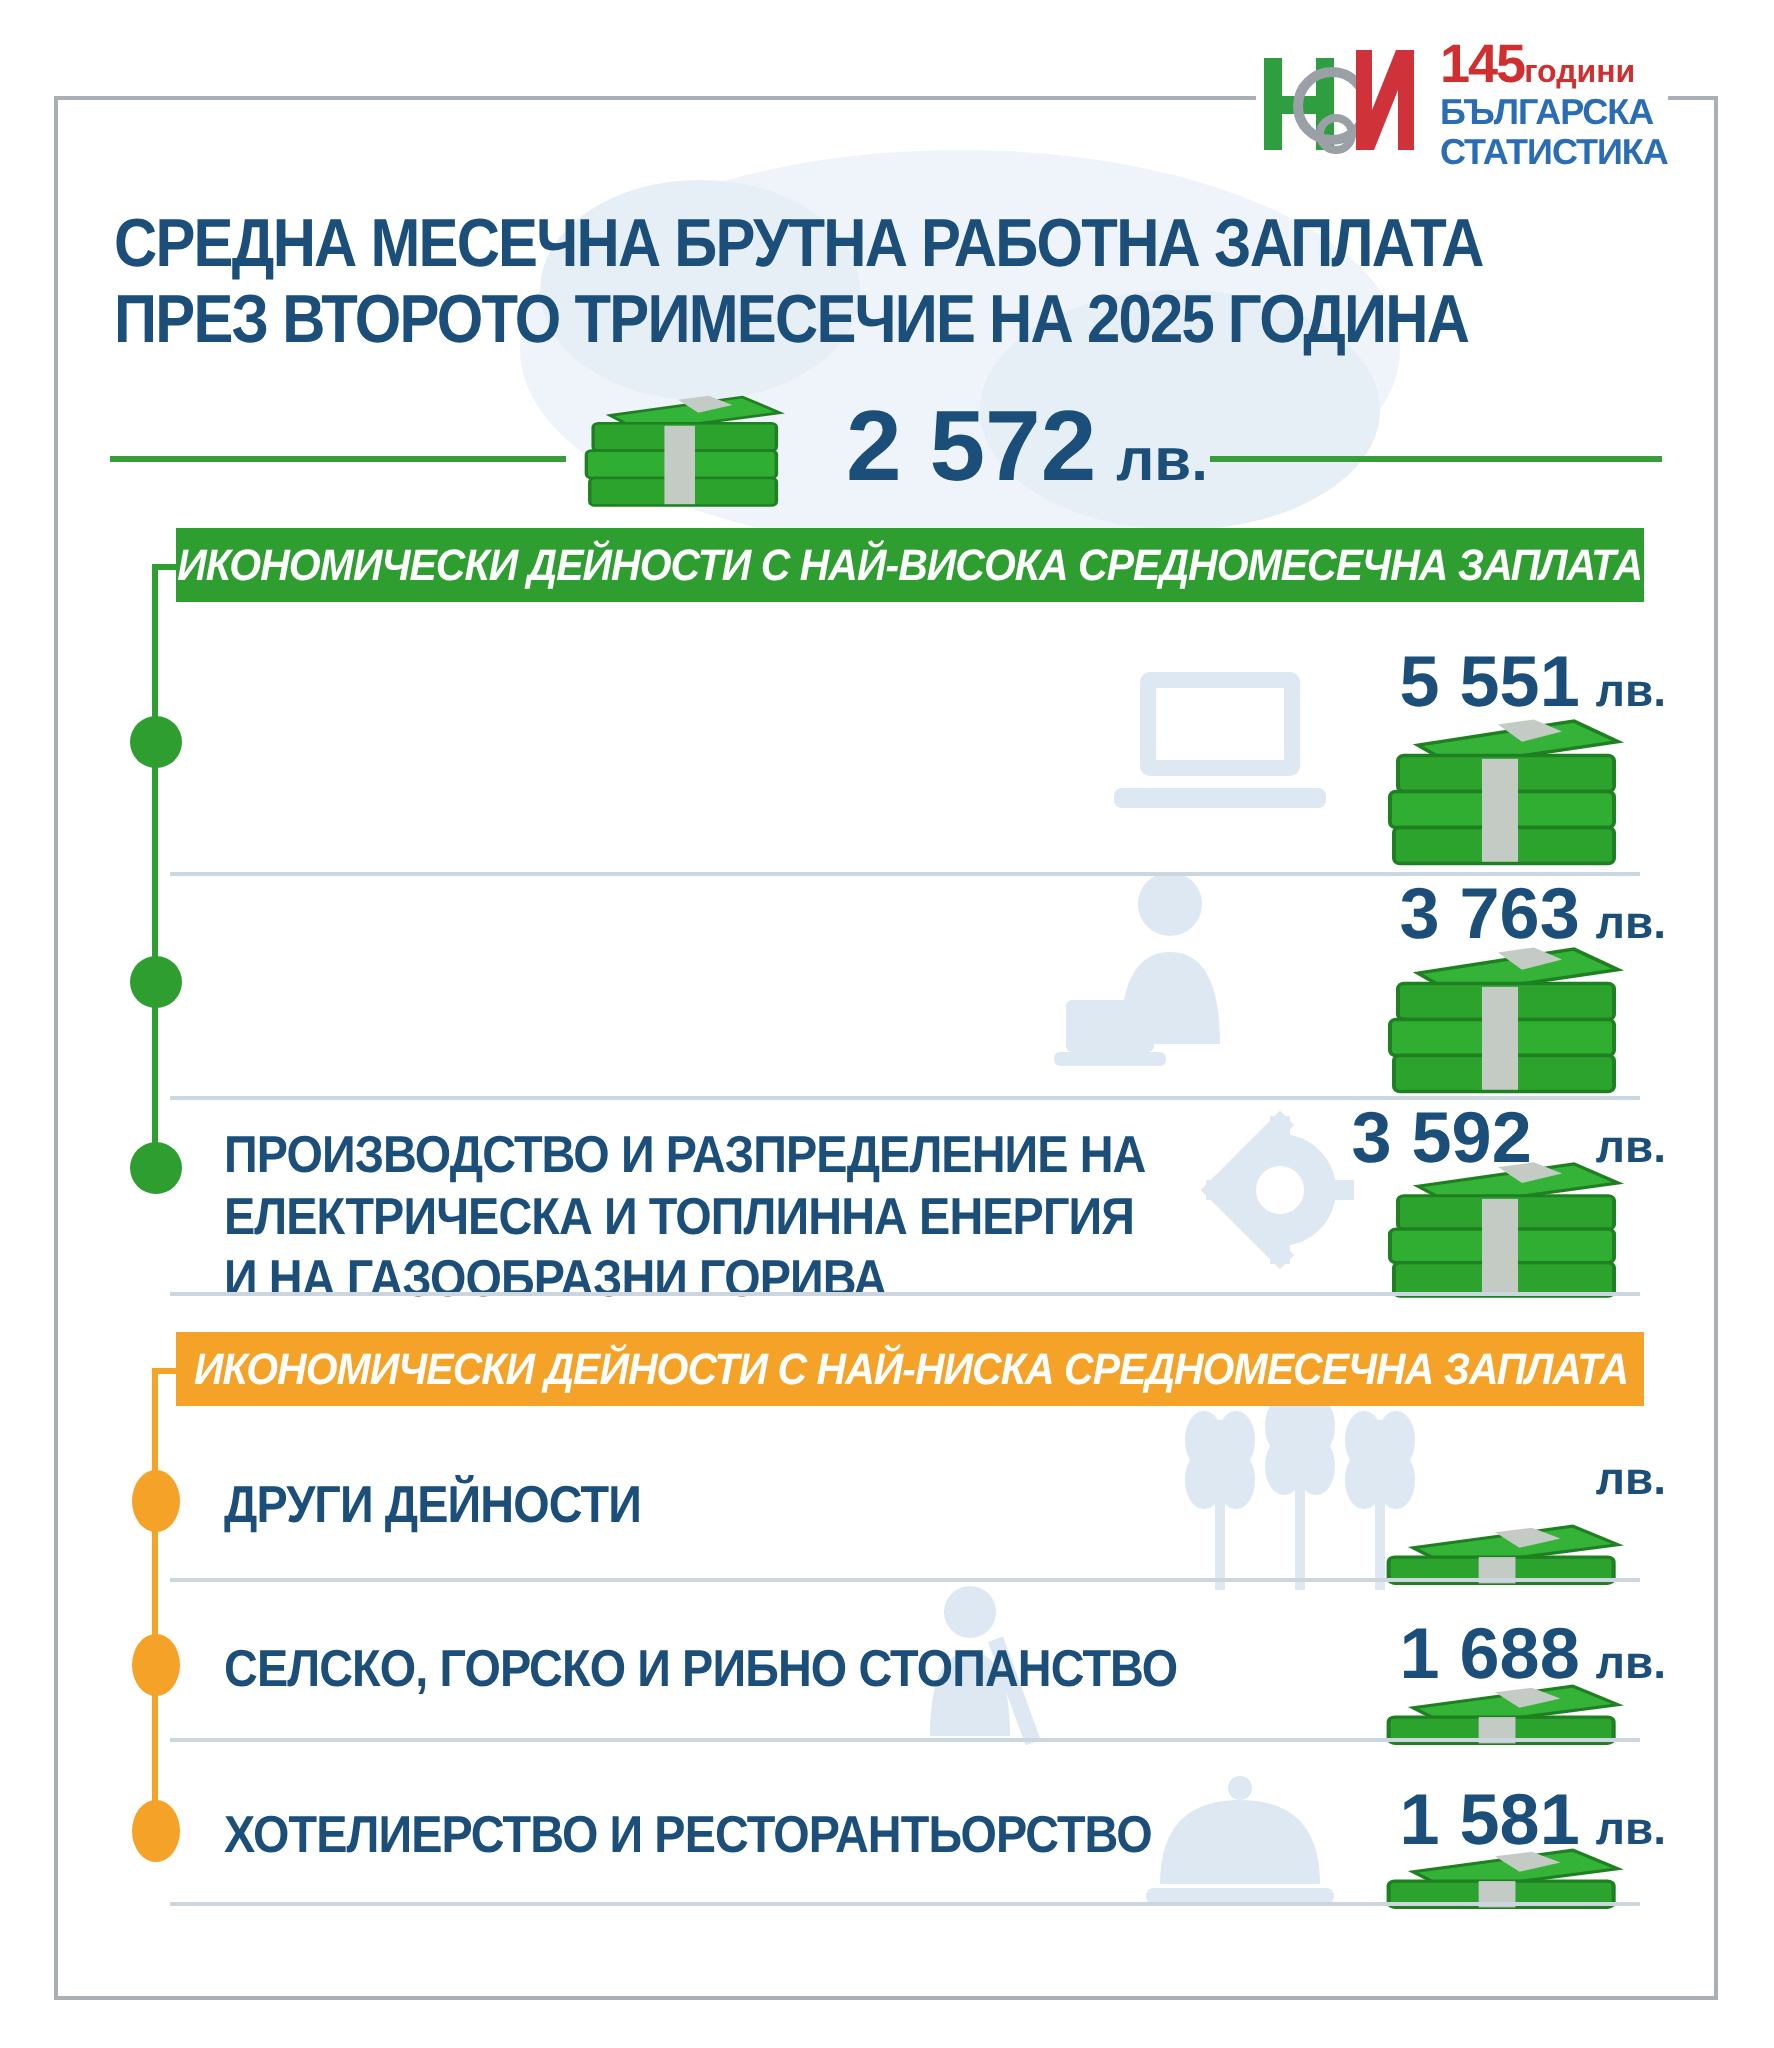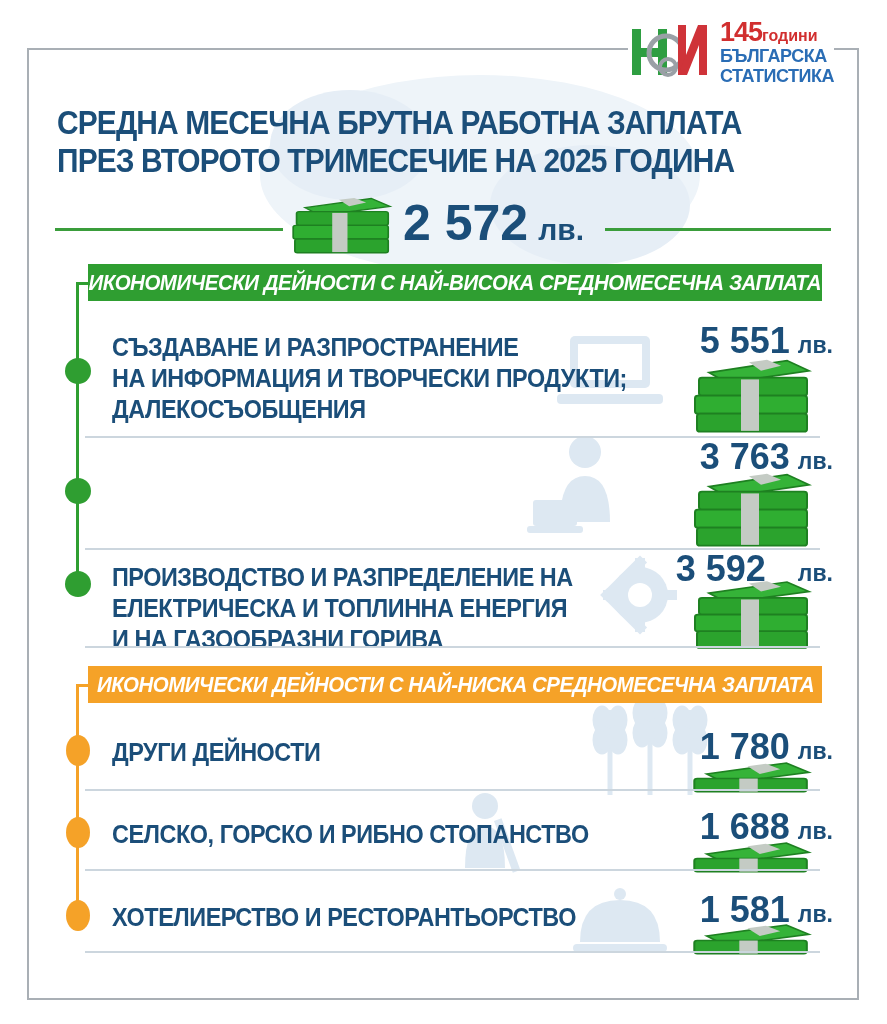--- a/index.html
+++ b/index.html
@@ -14,21 +14,21 @@
   .logo-years{color:#d12f2f;font-weight:700;font-size:27px;letter-spacing:-1px;}
   .logo-years-suffix{color:#d12f2f;font-weight:700;font-size:16px;}
   .logo-org{color:#2a6db5;font-weight:700;font-size:18px;letter-spacing:-0.5px;line-height:20px;}
   
   .title{position:absolute;left:57px;top:103px;width:760px;color:#1b4e79;font-weight:700;
          font-size:34px;line-height:38px;letter-spacing:-1px;}
   .squeeze{transform:scaleX(0.88);transform-origin:0 50%;white-space:nowrap;}
   
   .headline-line{position:absolute;height:3px;background:#3a9d3b;}
   .headline-value{position:absolute;left:403px;top:194px;display:flex;align-items:baseline;gap:10px;color:#1b4e79;}
-  .headline-amount{font-size:50px;font-weight:700;letter-spacing:0px;}
+  .headline-amount{font-size:50px;font-weight:700;letter-spacing:0px;margin-left:20px;}
   .headline-cur{font-size:30px;font-weight:700;}
   
   .banner{position:absolute;left:88px;width:734px;height:37px;display:flex;align-items:center;justify-content:center;}
   .banner-text{color:#ffffff;font-weight:700;font-style:italic;font-size:22px;letter-spacing:-0.5px;
                transform:scaleX(0.93);transform-origin:50% 50%;white-space:nowrap;}
   .banner.green{background:#2f9e31;}
   .banner.orange{background:#f5a228;}
   
   .rail{position:absolute;width:3px;}
   .rail.green{background:#2f9e31;}
@@ -173,25 +173,20 @@
 
   <div class="banner green" style="top:264px;">
     <span class="banner-text">ИКОНОМИЧЕСКИ ДЕЙНОСТИ С НАЙ-ВИСОКА СРЕДНОМЕСЕЧНА ЗАПЛАТА</span>
   </div>
   <div class="rail-elbow green" style="left:76px;top:282px;"></div>
   <div class="rail green" style="left:76px;top:282px;height:302px;"></div>
   <div class="bullet green" style="left:65px;top:358px;"></div>
   <div class="bullet green" style="left:65px;top:478px;"></div>
   <div class="bullet green" style="left:65px;top:571px;"></div>
 
-  <div class="item-label" style="top:332px;">
-    <div class="squeeze">СЪЗДАВАНЕ И РАЗПРОСТРАНЕНИЕ</div>
-    <div class="squeeze">НА ИНФОРМАЦИЯ И ТВОРЧЕСКИ ПРОДУКТИ;</div>
-    <div class="squeeze">ДАЛЕКОСЪОБЩЕНИЯ</div>
-  </div>
   <div class="item-value" style="top:320px;">
     <span class="item-amount">5 551</span>
     <span class="item-cur">лв.</span>
   </div>
   <div class="stack" style="left:683px;top:352px;">
     <svg width="132" height="84" viewBox="0 0 132 98" preserveAspectRatio="none">
       <polygon points="26,24 104,10 126,22 44,36" fill="#35b338" stroke="#1e8021" stroke-width="2"></polygon>
       <rect x="16" y="30" width="108" height="21" rx="3" fill="#2ba32d" stroke="#1e8021" stroke-width="2"></rect>
       <rect x="12" y="51" width="112" height="21" rx="3" fill="#2fae31" stroke="#1e8021" stroke-width="2"></rect>
       <rect x="14" y="72" width="110" height="21" rx="3" fill="#2ba32d" stroke="#1e8021" stroke-width="2"></rect>
@@ -244,21 +239,20 @@
   <div class="rail-elbow orange" style="left:76px;top:684px;"></div>
   <div class="rail orange" style="left:76px;top:684px;height:232px;"></div>
   <div class="bullet orange" style="left:66px;top:735px;"></div>
   <div class="bullet orange" style="left:66px;top:817px;"></div>
   <div class="bullet orange" style="left:66px;top:900px;"></div>
 
   <div class="item-label" style="top:737px;">
     <div class="squeeze">ДРУГИ ДЕЙНОСТИ</div>
   </div>
   <div class="item-value" style="top:726px;">
-    <span class="item-amount">1 780</span>
     <span class="item-cur">лв.</span>
   </div>
   <div class="stack" style="left:680px;top:760px;">
     <svg width="135" height="34" viewBox="0 0 132 44" preserveAspectRatio="none">
       <polygon points="26,18 104,4 126,16 44,30" fill="#35b338" stroke="#1e8021" stroke-width="2"></polygon>
       <rect x="14" y="24" width="110" height="17" rx="3" fill="#2ba32d" stroke="#1e8021" stroke-width="2"></rect>
       <rect x="58" y="24" width="18" height="17" fill="#c4cbc4"></rect>
       <polygon points="66,8 84,5 98,12 78,18" fill="#c4cbc4"></polygon>
     </svg>
   </div>

